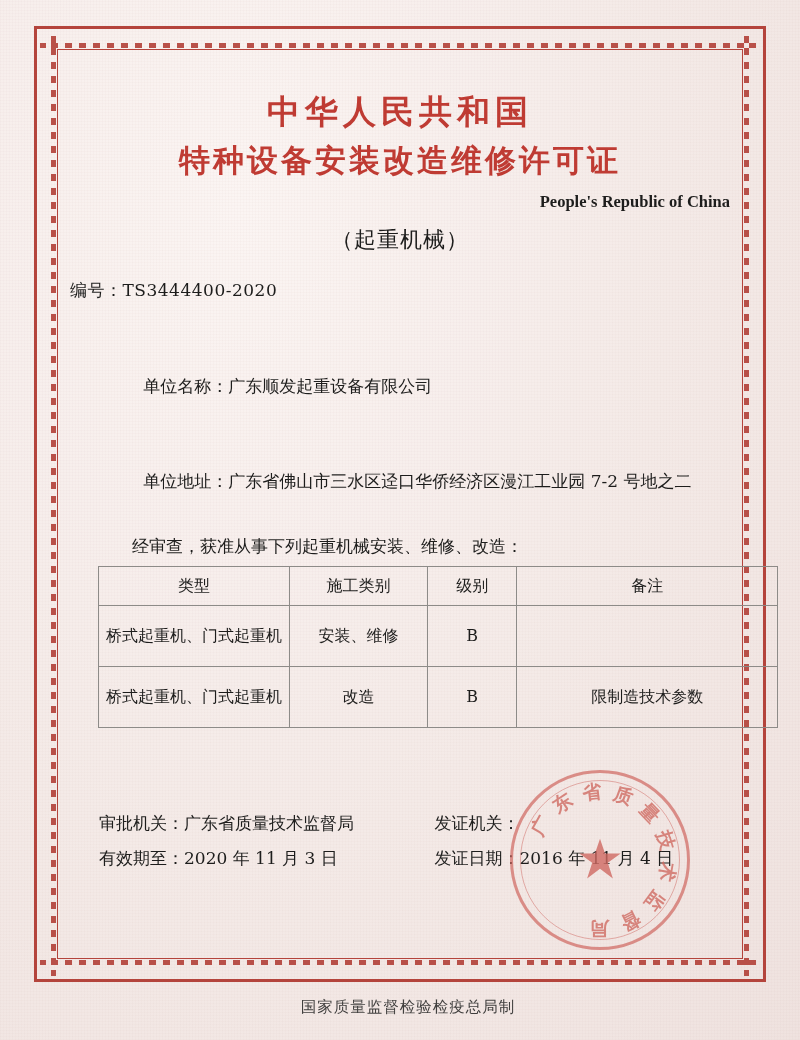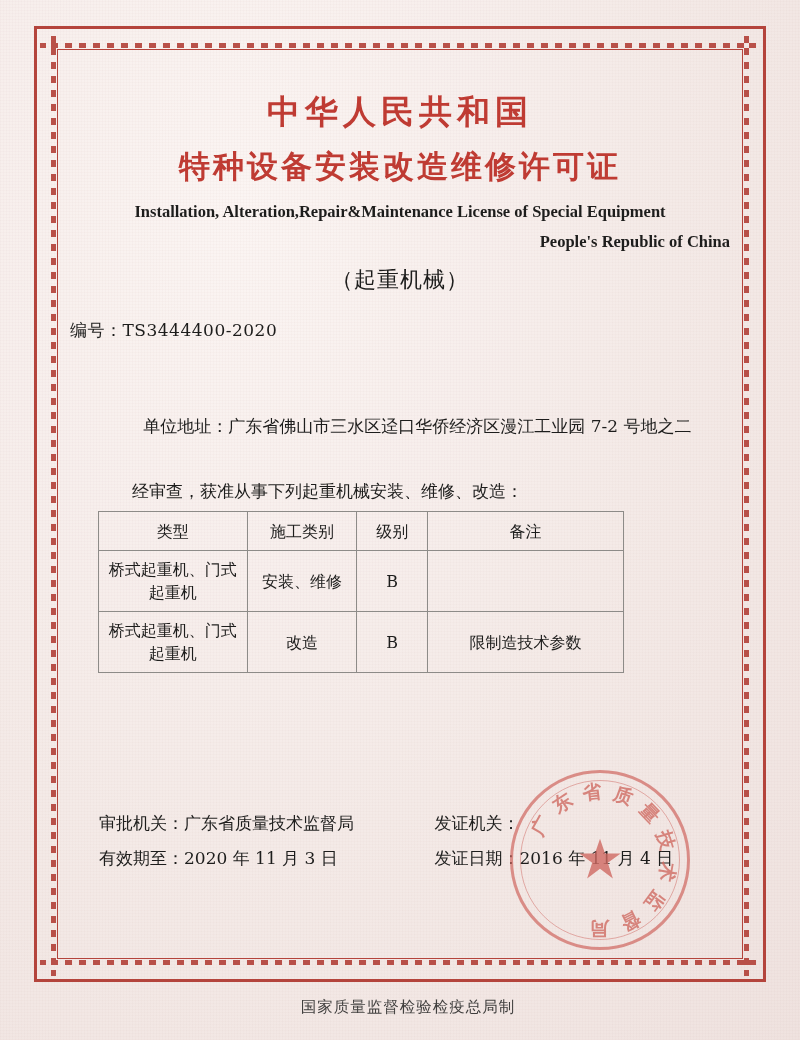--- a/index.html
+++ b/index.html
@@ -89,21 +89,21 @@
     letter-spacing: 5px;
     margin-top: 28px;
     font-family: "DejaVu Serif", serif;
   }
   .title-cn-2 {
     text-align: center;
     font-size: 31px;
     font-weight: bold;
     color: #bf3b33;
     letter-spacing: 3px;
-    margin-top: 11px;
+    margin-top: 5px;
     font-family: "DejaVu Serif", serif;
   }
   .title-en-1 {
     text-align: center;
     font-size: 16.5px;
     font-weight: bold;
     color: #1d1d1c;
     margin-top: 14px;
     font-family: "Liberation Serif", serif;
   }
@@ -154,21 +154,21 @@
     padding-left: 62px;
     font-size: 17px;
     color: #1d1d1c;
     font-family: "DejaVu Serif", serif;
   }
 
   table.scope-table {
     margin-top: 8px;
     margin-left: 28px;
     border-collapse: collapse;
-    width: 526px;
+    width: 680px;
     font-size: 16px;
     font-family: "DejaVu Serif", serif;
     color: #1d1d1c;
   }
   table.scope-table th,
   table.scope-table td {
     border: 1px solid #8d8b88;
     text-align: center;
     vertical-align: middle;
     padding: 6px 4px;
@@ -263,29 +263,31 @@
 <div class="certificate">
   <div class="grain"></div>
   <div class="border-outer"></div>
   <div class="border-mid"></div>
   <div class="border-inner"></div>
 
   <div class="content">
 
     <div class="title-cn-1">中华人民共和国</div>
     <div class="title-cn-2">特种设备安装改造维修许可证</div>
-    <div class="title-en-1">Installation, Alteration,Repair&amp;Maintenance License of Special Equipment</div>
     <div class="title-en-2">People's Republic of China</div>
     <div class="subtitle-cn">（起重机械）</div>
 
     <div class="serial">
       <span>编号：</span><span>TS3444400-2020</span>
     </div>
 
     <div class="fields">
+      <div class="field-row">
+        <span class="field-label">单位名称：</span><span class="field-value">广东顺发起重设备有限公司</span>
+      </div>
       <div class="field-row">
         <span class="field-label">单位地址：</span><span class="field-value">广东省佛山市三水区迳口华侨经济区漫江工业园 7-2 号地之二</span>
       </div>
     </div>
 
     <div class="scope-line">经审查，获准从事下列起重机械安装、维修、改造：</div>
 
     <table class="scope-table">
       <thead>
         <tr>

